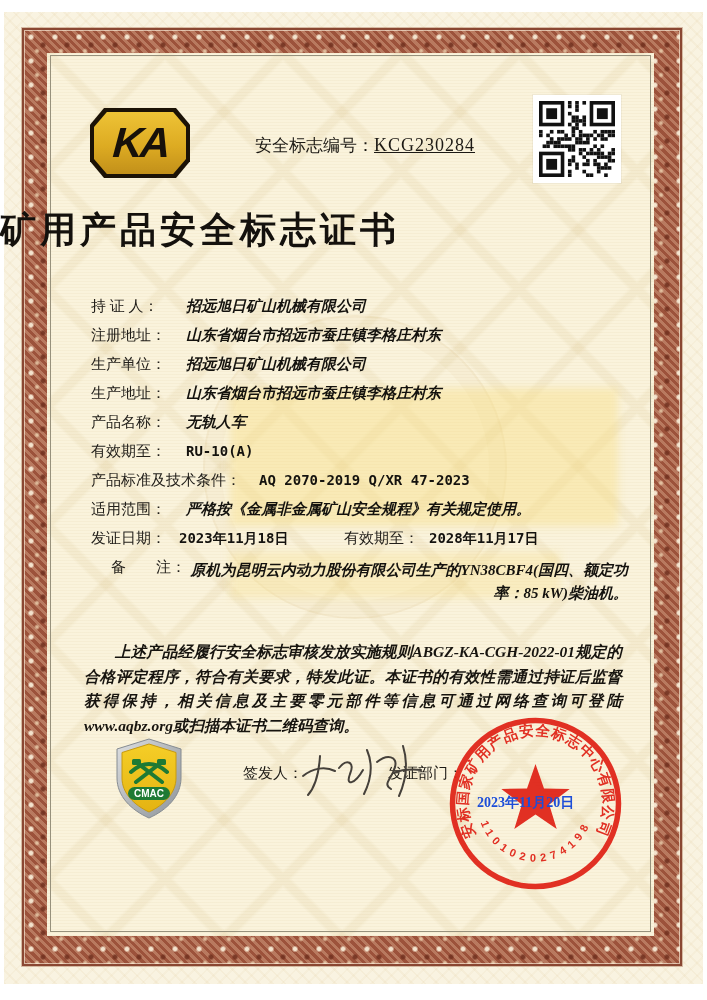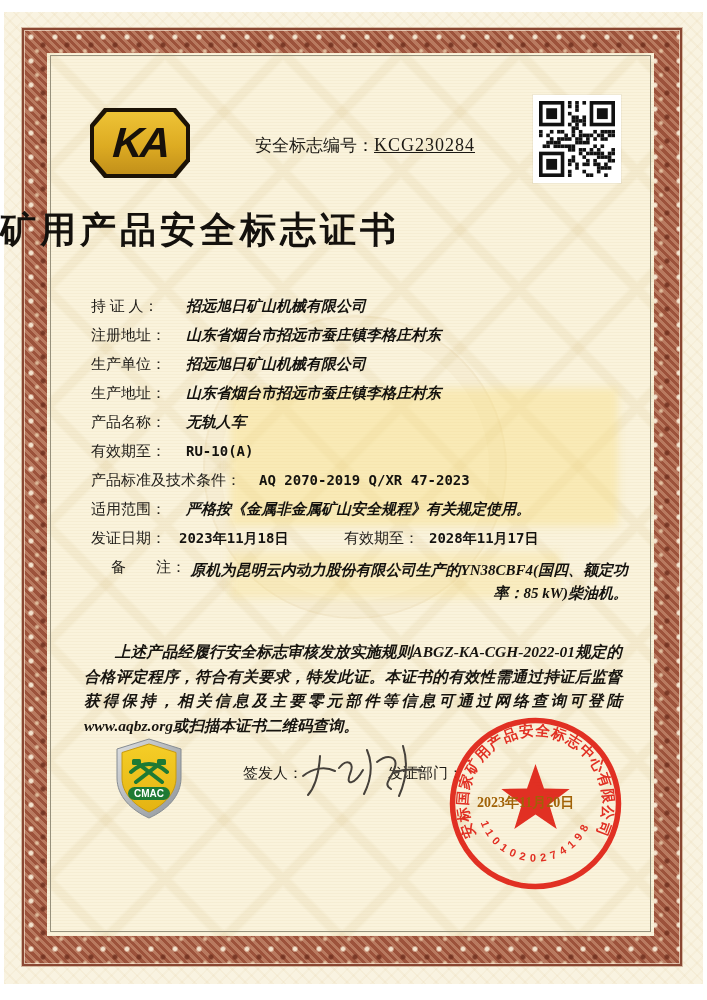--- a/index.html
+++ b/index.html
@@ -66,21 +66,21 @@
   .paragraph{position:absolute;left:84px;top:640px;width:538px;z-index:2;
         font-size:15.5px;line-height:24.5px;font-weight:bold;font-style:italic;
         text-align:justify;text-indent:2em;color:#17140f;}
 
   .cmac{position:absolute;left:114px;top:738px;z-index:2;}
   .signer-label{position:absolute;left:243px;top:764px;z-index:2;font-size:15px;white-space:pre;text-align:right;}
   .signature{position:absolute;left:295px;top:740px;z-index:3;}
   .dept-label{position:absolute;left:388px;top:764px;z-index:2;font-size:15px;white-space:pre;}
 
   .stamp{position:absolute;left:448px;top:716px;width:175px;height:175px;z-index:3;opacity:0.95;}
-  .stamp-date{position:absolute;left:477px;top:794px;z-index:4;font-size:14px;font-weight:bold;color:#a16207;white-space:nowrap;}
+  .stamp-date{position:absolute;left:477px;top:794px;z-index:4;font-size:14px;font-weight:bold;color:#1d4ed8;white-space:nowrap;}
 </style>
 </head>
 <body>
 
 <div class="page">
   <div class="outer-mat"></div>
   <div class="band"></div>
   <div class="inner">
     <div class="frame-line"></div>
   </div>

